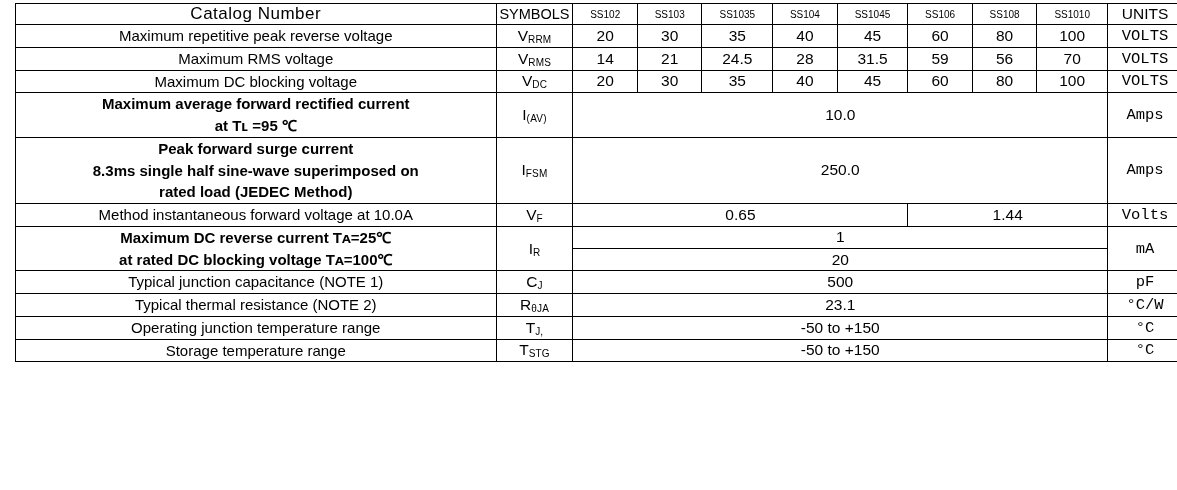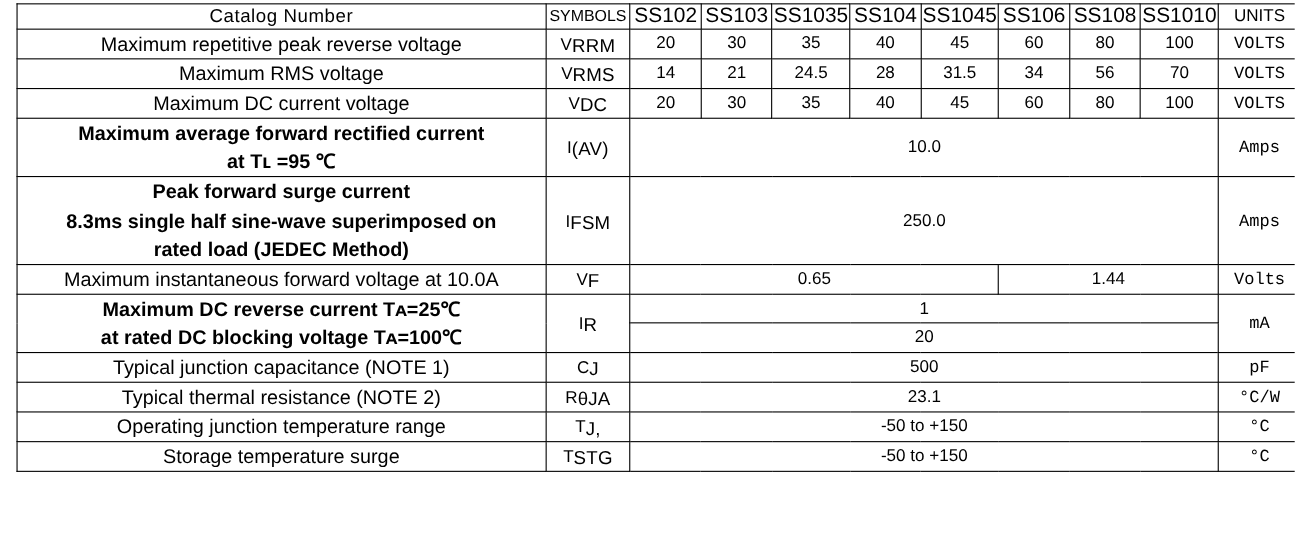--- a/index.html
+++ b/index.html
@@ -38,50 +38,50 @@
   col.c-param  { width: 462px; }
   col.c-sym    { width: 74px; }
   col.c-part   { width: 62px; }
   col.c-part-w { width: 68px; }
   col.c-units  { width: 72px; }
 
   .param {
     text-align: left;
     padding: 3px 6px 3px 10px;
     line-height: 1.45;
-    font-size: 18px;
+    font-size: 15px;
   }
   .param .ln { display: block; white-space: nowrap; font-weight: bold; }
   .hdr-param {
     text-align: center;
     font-size: 17px;
     letter-spacing: 0.5px;
     padding: 6px 0;
   }
   .hdr-sym {
     font-size: 14.5px;
     padding: 6px 2px;
   }
   .hdr-part {
     font-weight: bold;
-    font-size: 19px;
+    font-size: 10px;
     padding: 6px 1px;
   }
   .hdr-units {
     font-weight: bold;
     font-size: 15.5px;
     padding: 6px 1px;
   }
   .sym {
     font-size: 15.5px;
     white-space: nowrap;
     padding: 3px 2px;
   }
   .sym sub {
-    font-size: 17px;
+    font-size: 10px;
     vertical-align: baseline;
     position: relative;
     top: 2px;
     letter-spacing: 0.2px;
   }
   .val {
     font-size: 15.5px;
     padding: 3px 2px;
   }
   .units {
@@ -143,28 +143,28 @@
       </tr>
 
       <tr>
         <td class="param">Maximum RMS voltage</td>
         <td class="sym"><span>V</span><sub>RMS</sub></td>
         <td class="val">14</td>
         <td class="val">21</td>
         <td class="val">24.5</td>
         <td class="val">28</td>
         <td class="val">31.5</td>
-        <td class="val">34</td>
+        <td class="val">59</td>
         <td class="val">56</td>
         <td class="val">70</td>
         <td class="units">VOLTS</td>
       </tr>
 
       <tr>
-        <td class="param">Maximum DC current voltage</td>
+        <td class="param">Maximum DC blocking voltage</td>
         <td class="sym"><span>V</span><sub>DC</sub></td>
         <td class="val">20</td>
         <td class="val">30</td>
         <td class="val">35</td>
         <td class="val">40</td>
         <td class="val">45</td>
         <td class="val">60</td>
         <td class="val">80</td>
         <td class="val">100</td>
         <td class="units">VOLTS</td>
@@ -185,21 +185,21 @@
           <span class="ln">Peak forward surge current</span>
           <span class="ln">8.3ms single half sine-wave superimposed on</span>
           <span class="ln">rated load (JEDEC Method)</span>
         </td>
         <td class="sym"><span>I</span><sub>FSM</sub></td>
         <td class="span-val" colspan="8">250.0</td>
         <td class="units">Amps</td>
       </tr>
 
       <tr>
-        <td class="param">Maximum instantaneous forward voltage at 10.0A</td>
+        <td class="param">Method instantaneous forward voltage at 10.0A</td>
         <td class="sym"><span>V</span><sub>F</sub></td>
         <td class="span-val" colspan="5">0.65</td>
         <td class="span-val" colspan="3">1.44</td>
         <td class="units">Volts</td>
       </tr>
 
       <tr>
         <td class="param" rowspan="2">
           <span class="ln">Maximum DC reverse current        Tᴀ=25℃</span>
           <span class="ln">at rated DC blocking voltage        Tᴀ=100℃</span>
@@ -227,21 +227,21 @@
       </tr>
 
       <tr>
         <td class="param">Operating junction temperature range</td>
         <td class="sym"><span>T</span><sub>J,</sub></td>
         <td class="span-val" colspan="8">-50 to +150</td>
         <td class="units">°C</td>
       </tr>
 
       <tr>
-        <td class="param">Storage temperature surge</td>
+        <td class="param">Storage temperature range</td>
         <td class="sym"><span>T</span><sub>STG</sub></td>
         <td class="span-val" colspan="8">-50 to +150</td>
         <td class="units">°C</td>
       </tr>
 
     </tbody>
   </table>
 </div>
 
 </body></html>

